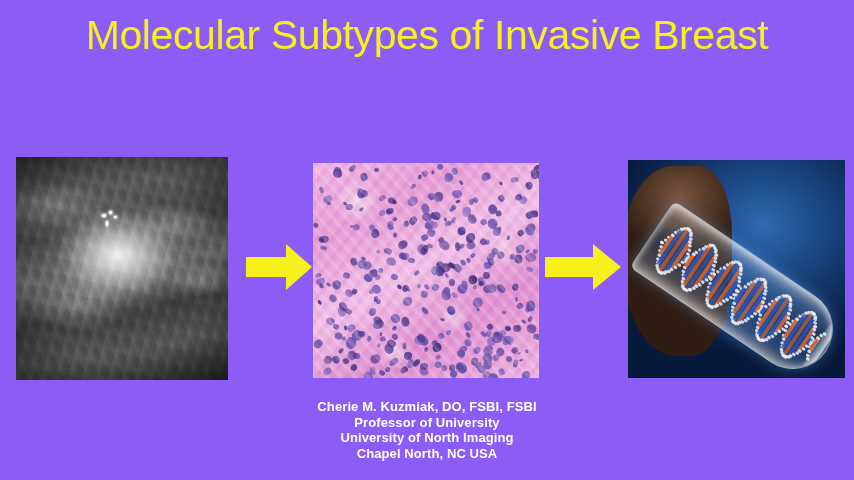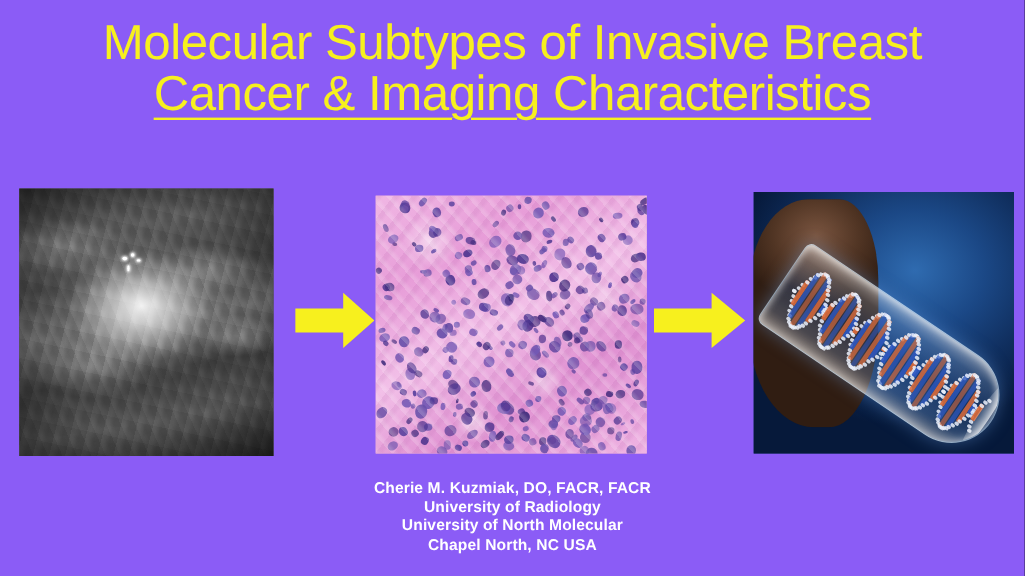--- a/index.html
+++ b/index.html
@@ -215,21 +215,20 @@
     white-space: nowrap;
   }
 </style>
 </head>
 <body>
 
 <div id="slide">
 
   <div class="title-block">
     <span class="title-line">Molecular Subtypes of Invasive Breast</span>
-    <span class="title-line underlined">Cancer &amp; Imaging Characteristics</span>
   </div>
 
   <div class="panel" id="mammogram">
     <div class="mammo-base"></div>
     <div class="mammo-streaks"></div>
     <div class="calcification" style="left:86px;top:57px;width:4px;height:3px;"></div>
     <div class="calcification" style="left:93px;top:54px;width:3px;height:3px;"></div>
     <div class="calcification" style="left:90px;top:64px;width:2px;height:5px;"></div>
     <div class="calcification" style="left:98px;top:59px;width:3px;height:2px;"></div>
     <div class="mammo-vignette"></div>
@@ -836,19 +835,19 @@
           <div class="helix-strand" style="left: 194.4px; top: 50.7px; width: 4px;"></div>
           <div class="helix-strand" style="left: 194.4px; top: 27.3px; width: 4px;"></div>
           <div class="helix-strand" style="left: 196px; top: 54.3px; width: 4px;"></div>
           <div class="helix-strand" style="left: 196px; top: 23.7px; width: 4px;"></div>
         </div>
       <div class="tube-rim"></div>
     </div>
   </div>
 
   <div class="attribution">
-    <span class="attr-line">Cherie M. Kuzmiak, DO, FACR, FACR</span>
-    <span class="attr-line">University of Radiology</span>
-    <span class="attr-line">University of North Molecular</span>
+    <span class="attr-line">Cherie M. Kuzmiak, DO, FSBI, FSBI</span>
+    <span class="attr-line">Professor of University</span>
+    <span class="attr-line">University of North Imaging</span>
     <span class="attr-line">Chapel North, NC USA</span>
   </div>
 
 </div>
 
 </body></html>

